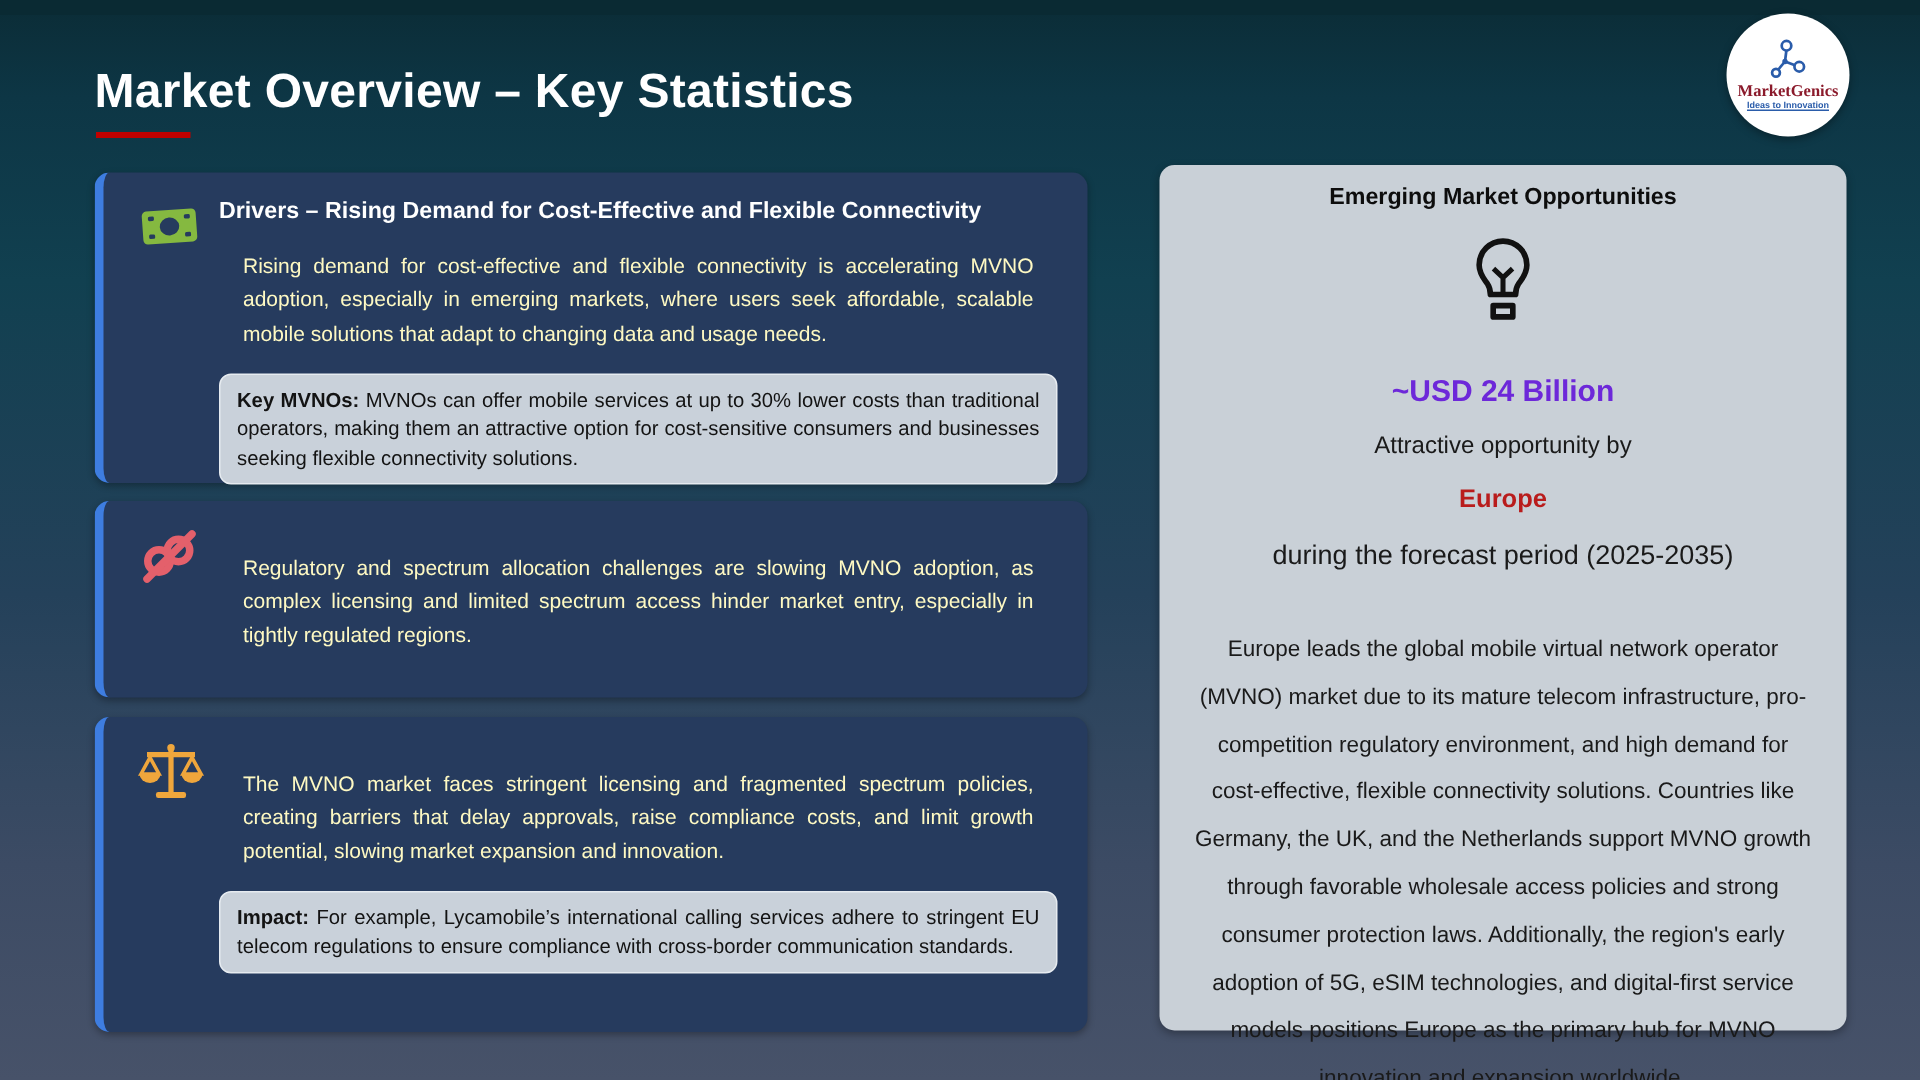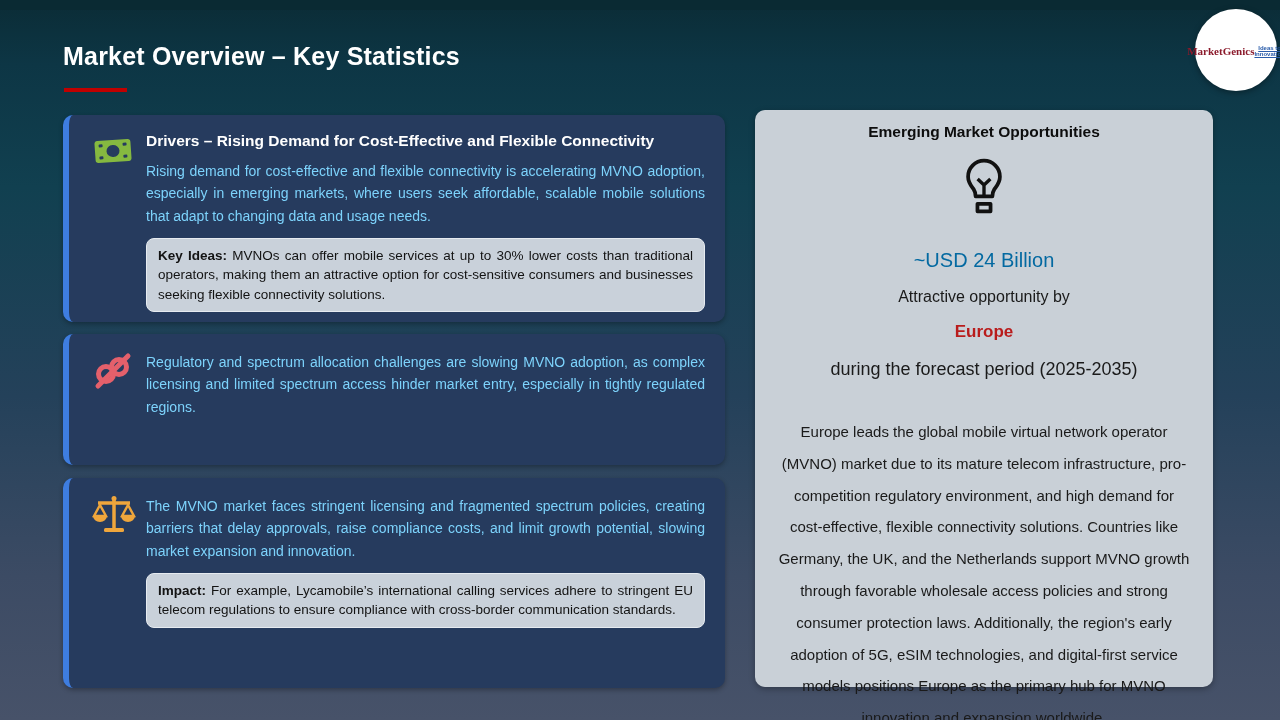--- a/index.html
+++ b/index.html
@@ -4,59 +4,59 @@
 <style>
   html,body{margin:0;padding:0;background:#222;}
   .slide{
     position:relative;width:1280px;height:720px;overflow:hidden;
     font-family:"Liberation Sans","DejaVu Sans",sans-serif;
     background:linear-gradient(180deg,#0b2c36 0%,#0d3645 9%,#114050 26%,#24415a 55%,#3c4b64 80%,#475269 100%);
   }
   .topbar{position:absolute;left:0;top:0;width:1280px;height:10px;background:#0a2a33;}
   .page-title{
     position:absolute;left:63px;top:42px;margin:0;
-    color:#ffffff;font-size:25px;font-weight:bold;letter-spacing:.2px;
+    color:#ffffff;font-size:32px;font-weight:bold;letter-spacing:.2px;
   }
   .title-underline{position:absolute;left:64px;top:88px;width:63px;height:4px;background:#c00000;}
   
   .logo{
     position:absolute;left:1151px;top:9px;width:82px;height:82px;border-radius:50%;
     background:#ffffff;box-shadow:0 2px 6px rgba(0,0,0,.35);
-    display:flex;flex-direction:row;align-items:center;justify-content:center;text-align:center;margin-left:44px;
+    display:flex;flex-direction:column;align-items:center;justify-content:center;
   }
   .logo-brand{color:#8b1a2b;font-family:"Liberation Serif","DejaVu Serif",serif;font-weight:bold;font-size:11px;margin-top:1px;}
   .logo-tagline{color:#2a5caa;font-size:6px;font-weight:bold;text-decoration:underline;margin-top:1px;}
   
   .card{
     position:absolute;left:63px;width:662px;box-sizing:border-box;
     background:#263b5e;border-left:6px solid #3e7de0;border-radius:10px;
     padding:17px 20px 14px 77px;box-shadow:0 2px 5px rgba(0,0,0,.3);
   }
   .card-1{top:115px;height:207px;}
   .card-2{top:334px;height:131px;}
   .card-3{top:478px;height:210px;}
   .card-icon{position:absolute;left:22px;top:16px;width:44px;height:40px;}
   .card-heading{color:#ffffff;font-size:15.5px;font-weight:bold;margin:0 0 10px 0;}
-  .card-body{color:#7dd3fc;font-size:14px;line-height:1.6;text-align:justify;margin:0;}
+  .card-body{color:#fef9c3;font-size:14px;line-height:1.6;text-align:justify;margin:16px;}
   .callout{
     background:#c9d1da;border:1px solid #e6ebf0;border-radius:8px;
     color:#131313;font-size:13.5px;line-height:1.43;text-align:justify;
     padding:7px 11px;margin-top:11px;
   }
   .callout b{font-weight:bold;}
   
   .panel{
-    position:absolute;left:755px;top:110px;width:458px;height:577px;box-sizing:border-box;
+    position:absolute;left:773px;top:110px;width:458px;height:577px;box-sizing:border-box;
     background:#c9d0d7;border-radius:10px;box-shadow:0 2px 6px rgba(0,0,0,.3);
     display:flex;flex-direction:column;align-items:center;text-align:center;
     padding:13px 22px 0 22px;color:#1a1a1a;
   }
   .panel-title{font-size:15.5px;font-weight:bold;color:#0d0d0d;margin:0;}
   .panel-bulb{margin-top:16px;}
-  .panel-value{font-size:20px;font-weight:normal;margin-top:30px;color:#0369a1;}
+  .panel-value{font-size:20px;font-weight:bold;margin-top:30px;color:#6d28d9;}
   .panel-sub{font-size:16px;margin-top:16px;}
   .panel-region{font-size:17px;font-weight:bold;margin-top:16px;color:#b91c1c;}
   .panel-period{font-size:18px;margin-top:17px;}
   .panel-desc{font-size:15px;line-height:2.12;margin-top:36px;}
 </style>
 </head>
 <body>
 
 <div class="slide">
   <div class="topbar"></div>
@@ -88,21 +88,21 @@
           <ellipse cx="22" cy="20" rx="6.5" ry="6" fill="#263b5e"></ellipse>
           <rect x="8" y="12.5" width="4" height="3" rx="1" fill="#263b5e"></rect>
           <rect x="32" y="12.5" width="4" height="3" rx="1" fill="#263b5e"></rect>
           <rect x="8" y="24.5" width="4" height="3" rx="1" fill="#263b5e"></rect>
           <rect x="32" y="24.5" width="4" height="3" rx="1" fill="#263b5e"></rect>
         </g>
       </svg>
     </span>
     <h2 class="card-heading">Drivers – Rising Demand for Cost-Effective and Flexible Connectivity</h2>
     <p class="card-body">Rising demand for cost-effective and flexible connectivity is accelerating MVNO adoption, especially in emerging markets, where users seek affordable, scalable mobile solutions that adapt to changing data and usage needs.</p>
-    <div class="callout"><b>Key Ideas:</b><span> MVNOs can offer mobile services at up to 30% lower costs than traditional operators, making them an attractive option for cost-sensitive consumers and businesses seeking flexible connectivity solutions.</span></div>
+    <div class="callout"><b>Key MVNOs:</b><span> MVNOs can offer mobile services at up to 30% lower costs than traditional operators, making them an attractive option for cost-sensitive consumers and businesses seeking flexible connectivity solutions.</span></div>
   </section>
 
   <section class="card card-2">
     <span class="card-icon">
       <svg width="44" height="42" viewBox="0 0 44 42">
         <g stroke="#e4606b" stroke-width="5" fill="none" stroke-linecap="round">
           <circle cx="15" cy="24" r="7.5"></circle>
           <circle cx="28" cy="17" r="7.5"></circle>
           <line x1="7" y1="36" x2="37" y2="6"></line>
         </g>

